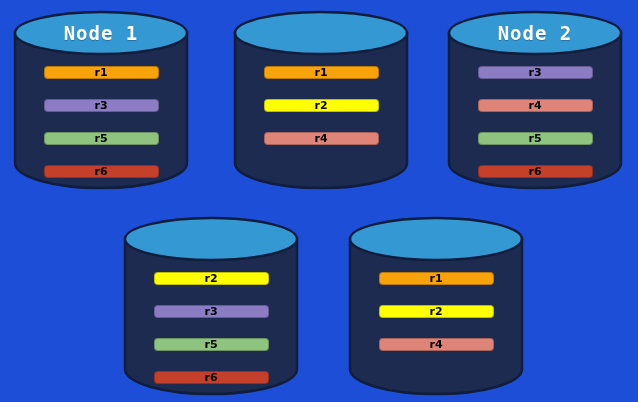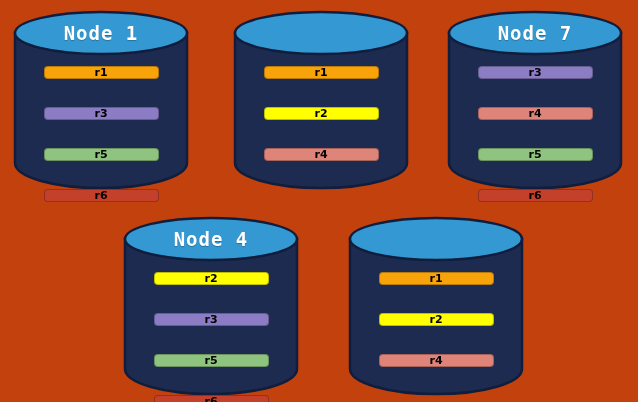--- a/index.html
+++ b/index.html
@@ -5,21 +5,21 @@
   html, body {
     margin: 0;
     padding: 0;
     background: #ffffff;
     font-family: "Liberation Sans", sans-serif;
   }
   .stage {
     position: relative;
     width: 638px;
     height: 402px;
-    background: #c2410c;
+    background: #1d4ed8;
     overflow: hidden;
   }
   .node {
     position: absolute;
     width: 178px;
     height: 184px;
   }
   .node svg {
     position: absolute;
     left: 0;
@@ -52,21 +52,21 @@
     letter-spacing: 1px;
     text-shadow: 0 1px 1px rgba(0,0,0,0.25);
   }
   .bars {
     position: absolute;
     left: 0;
     top: 58px;
     width: 100%;
     display: flex;
     flex-direction: column;
-    gap: 28px;
+    gap: 20px;
   }
   .bar {
     width: 115px;
     height: 13px;
     margin: 0 auto;
     box-sizing: border-box;
     border-radius: 4px;
     border: 1px solid rgba(0,0,0,0.25);
     color: #000000;
     font-family: "DejaVu Sans", "Liberation Sans", sans-serif;
@@ -102,34 +102,33 @@
         <div class="bar" style="background: rgb(249, 163, 11); line-height: 11px;">r1</div>
         <div class="bar" style="background: rgb(255, 255, 0); line-height: 11px;">r2</div>
         <div class="bar" style="background: rgb(223, 132, 120); line-height: 11px;">r4</div>
       </div>
   </div>
     <div class="node" style="left: 446px; top: 8px;">
     <svg width="178" height="184" viewBox="0 0 178 184">
       <path class="cyl-body" d="M3 25 L3 155 A86 25 0 0 0 175 155 L175 25 Z"></path>
       <ellipse class="cyl-top" cx="89" cy="25" rx="86" ry="21"></ellipse>
     </svg>
-    <div class="node-title">Node 7</div>
+    <div class="node-title">Node 2</div>
     <div class="bars">
         <div class="bar" style="background: rgb(139, 124, 196); line-height: 11px;">r3</div>
         <div class="bar" style="background: rgb(223, 132, 120); line-height: 11px;">r4</div>
         <div class="bar" style="background: rgb(143, 196, 128); line-height: 11px;">r5</div>
         <div class="bar" style="background: rgb(197, 64, 43); line-height: 11px;">r6</div>
       </div>
   </div>
     <div class="node" style="left: 122px; top: 214px;">
     <svg width="178" height="184" viewBox="0 0 178 184">
       <path class="cyl-body" d="M3 25 L3 155 A86 25 0 0 0 175 155 L175 25 Z"></path>
       <ellipse class="cyl-top" cx="89" cy="25" rx="86" ry="21"></ellipse>
     </svg>
-    <div class="node-title">Node 4</div>
     <div class="bars">
         <div class="bar" style="background: rgb(255, 255, 0); line-height: 11px;">r2</div>
         <div class="bar" style="background: rgb(139, 124, 196); line-height: 11px;">r3</div>
         <div class="bar" style="background: rgb(143, 196, 128); line-height: 11px;">r5</div>
         <div class="bar" style="background: rgb(197, 64, 43); line-height: 11px;">r6</div>
       </div>
   </div>
     <div class="node" style="left: 347px; top: 214px;">
     <svg width="178" height="184" viewBox="0 0 178 184">
       <path class="cyl-body" d="M3 25 L3 155 A86 25 0 0 0 175 155 L175 25 Z"></path>

